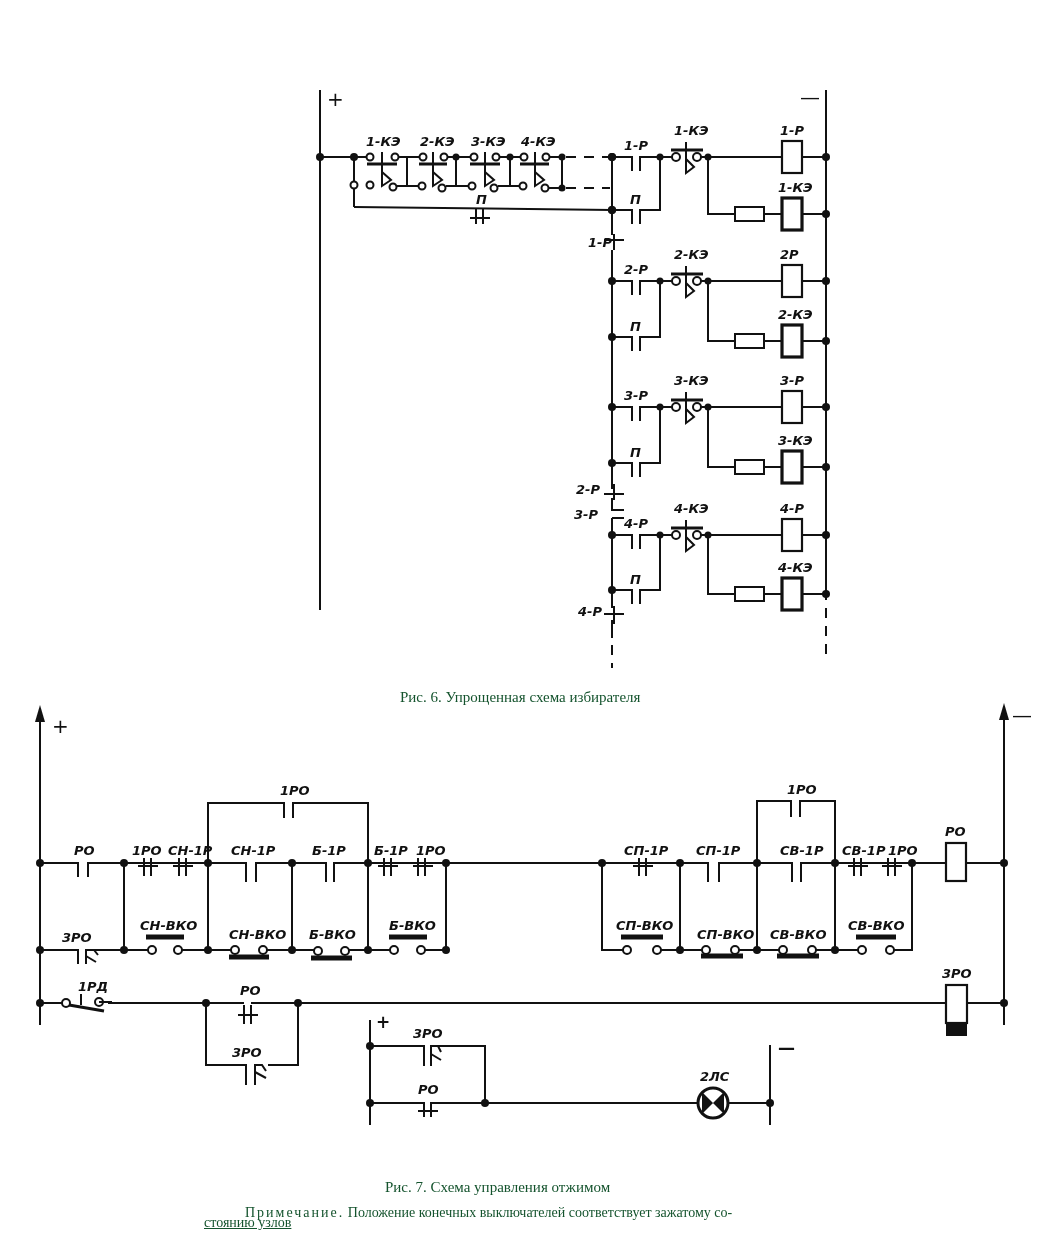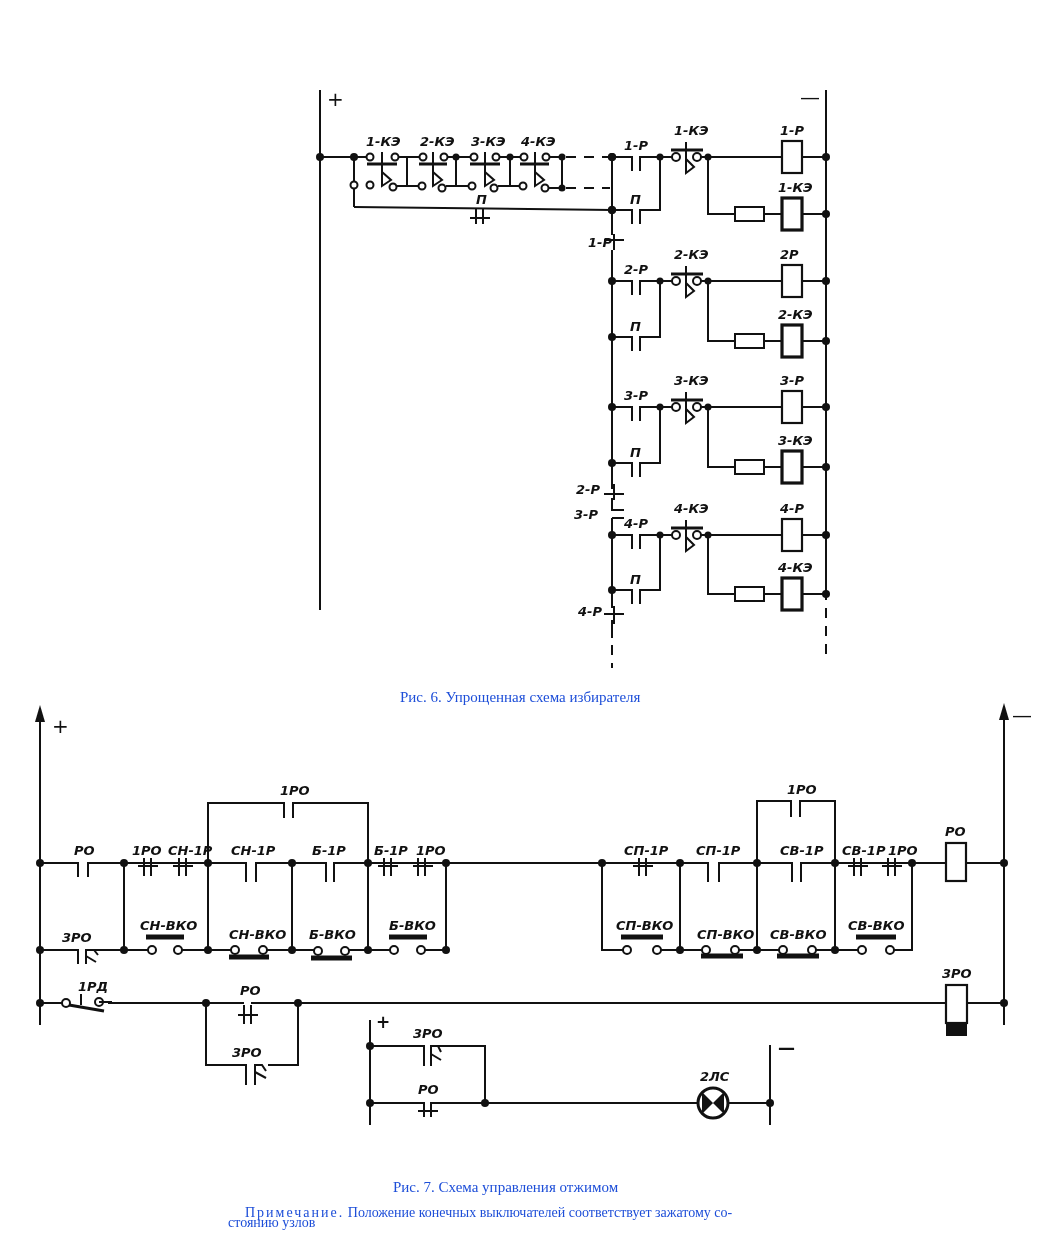--- a/index.html
+++ b/index.html
@@ -7,21 +7,21 @@
   svg { position: absolute; left: 0; top: 0; }
   .w { stroke: #111; stroke-width: 2; fill: none; }
   .wt { stroke: #111; stroke-width: 3; fill: none; }
   .dash { stroke: #111; stroke-width: 2; fill: none; stroke-dasharray: 10 8; }
   .dot { fill: #111; }
   .oc { fill: #fff; stroke: #111; stroke-width: 2; }
   .coil { fill: #fff; stroke: #111; stroke-width: 2.2; }
   .coilb { fill: #fff; stroke: #111; stroke-width: 3.2; }
   .lbl { font-family: "DejaVu Sans", sans-serif; font-style: italic; font-weight: bold; font-size: 13px; fill: #111; }
   .pol { font-family: "DejaVu Sans", sans-serif; font-size: 20px; fill: #111; }
-  .cap { position: absolute; font-family: "Liberation Serif", serif; color: #1d4ed8; white-space: nowrap; }
+  .cap { position: absolute; font-family: "Liberation Serif", serif; color: #14532d; white-space: nowrap; }
 </style>
 </head>
 <body>
 
 <svg id="dia" width="1057" height="1259" viewBox="0 0 1057 1259" xmlns="http://www.w3.org/2000/svg">
 
   <g>
 
     <line class="w" x1="320" y1="90" x2="320" y2="610"></line>
     <text class="pol" x="327" y="106">+</text>
@@ -482,18 +482,18 @@
     <g>
       <circle cx="713" cy="1103" r="15" fill="#fff" stroke="#111" stroke-width="3"></circle>
       <path d="M702 1092 L724 1114 L724 1092 L702 1114 Z" fill="#111"></path>
       <text class="lbl" x="700" y="1081">2ЛС</text>
     </g>
     <line class="w" x1="729" y1="1103" x2="770" y2="1103"></line>
   </g>
 </svg>
 
 <div class="cap" style="left:400px; top:689px; font-size:15px;">Рис. 6. Упрощенная схема избирателя</div>
-<div class="cap" style="left:385px; top:1179px; font-size:15px;margin-left:8px;">Рис. 7. Схема управления отжимом</div>
+<div class="cap" style="left:385px; top:1179px; font-size:15px;">Рис. 7. Схема управления отжимом</div>
 <div class="cap" style="left:245px; top:1205px; font-size:14px;">
   <span style="letter-spacing:2px">Примечание.</span>
   <span>Положение конечных выключателей соответствует зажатому со-</span>
 </div>
-<div class="cap" style="left:228px; top:1215px; font-size:14px;">стоянию узлов</div>
+<div class="cap" style="left:204px; top:1215px; font-size:14px;text-decoration:underline;">стоянию узлов</div>
 
 </body></html>

